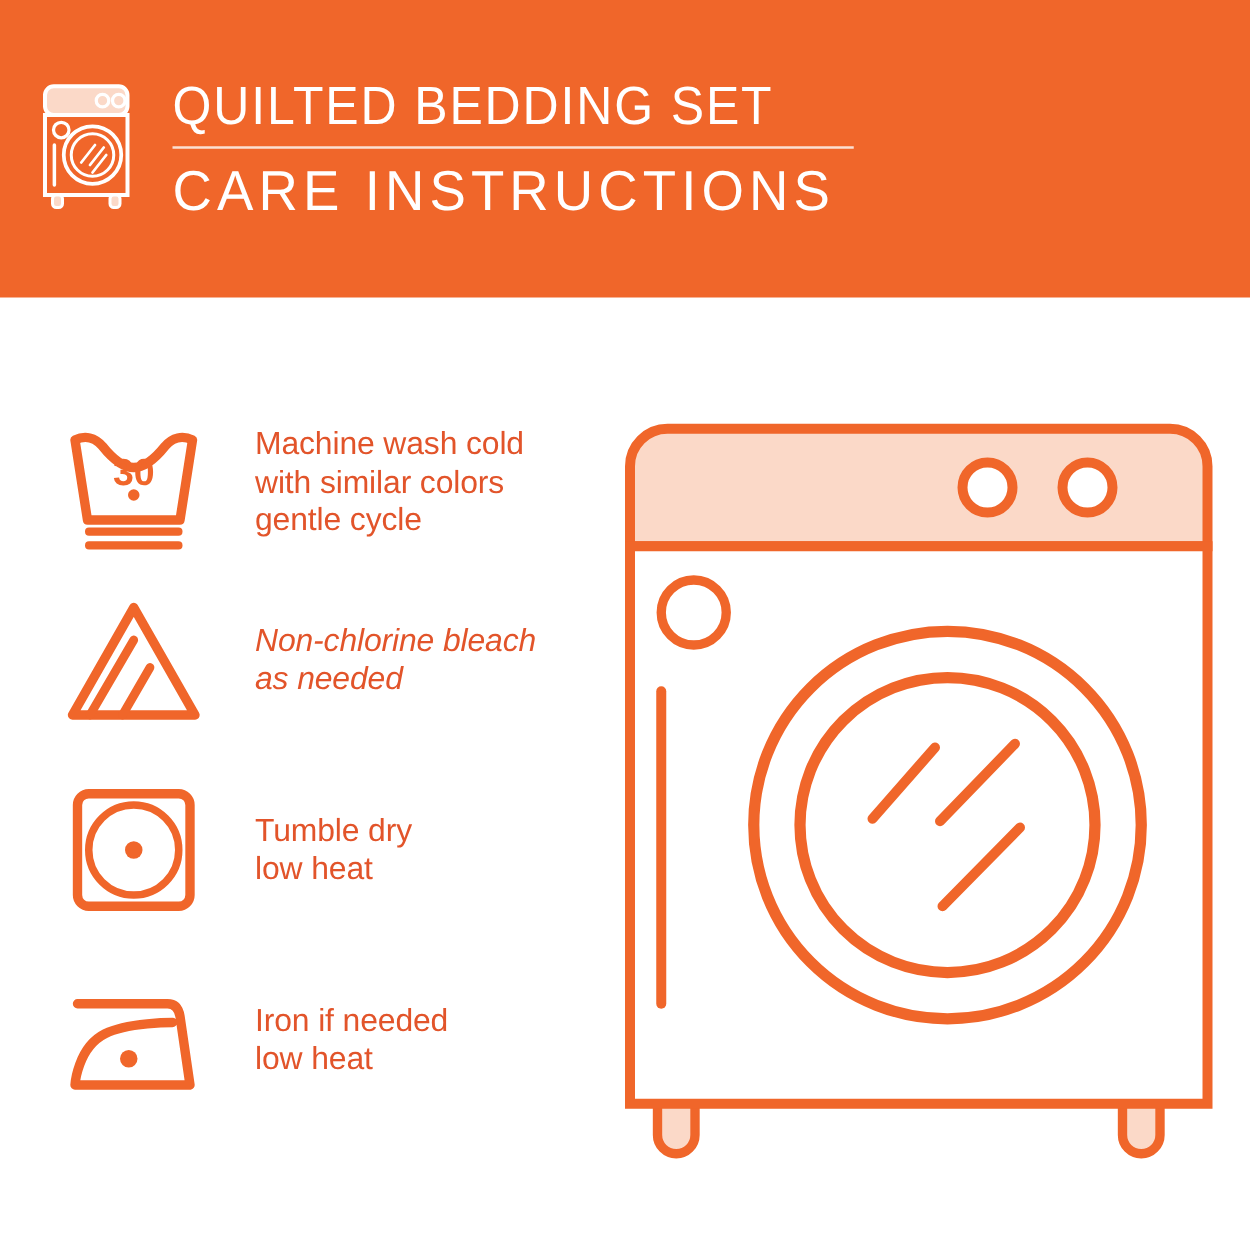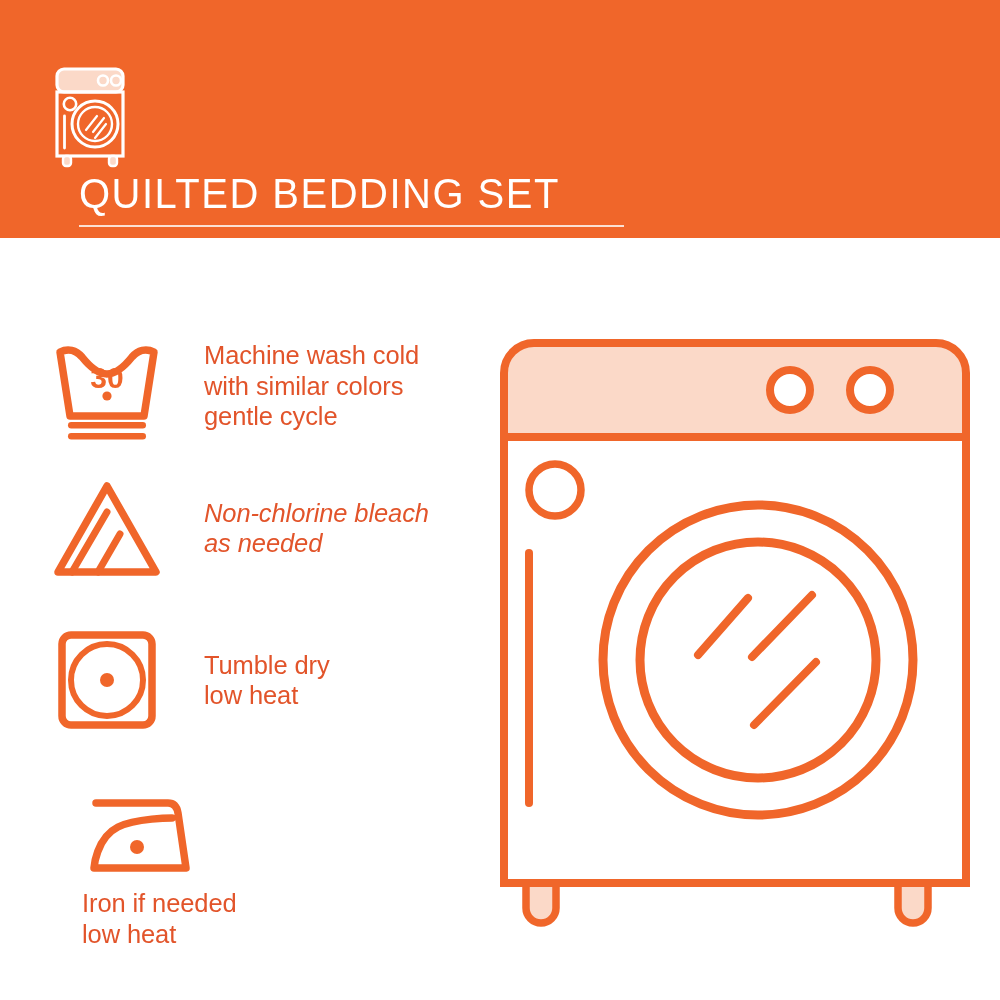--- a/index.html
+++ b/index.html
@@ -27,24 +27,23 @@
     position: absolute;
     left: 0;
     top: 0;
     width: 1000px;
     height: 238px;
     background: #F0662A;
     box-sizing: border-box;
   }
   .header-inner {
     position: absolute;
-    left: 53px;
+    left: 32px;
     top: 62px;
     display: flex;
-    flex-direction: column;
     align-items: flex-start;
   }
   .header-logo {
     width: 80px;
     height: 104px;
     flex: none;
     margin-top: 4px;
   }
   .header-titles {
     margin-left: 26px;
@@ -93,21 +92,21 @@
   .care-item {
     position: absolute;
     left: 46px;
     display: flex;
     flex-direction: row;
     align-items: center;
   }
   .care-item.item-0 { top: 106px; }
   .care-item.item-1 { top: 248px; font-style: italic; }
   .care-item.item-2 { top: 400px; }
-  .care-item.item-3 { top: 552px; flex-direction: column; }
+  .care-item.item-3 { top: 552px; }
 
   .care-symbol {
     width: 122px;
     height: 112px;
     flex: none;
     display: flex;
     align-items: center;
     justify-content: center;
   }
   .care-text {

